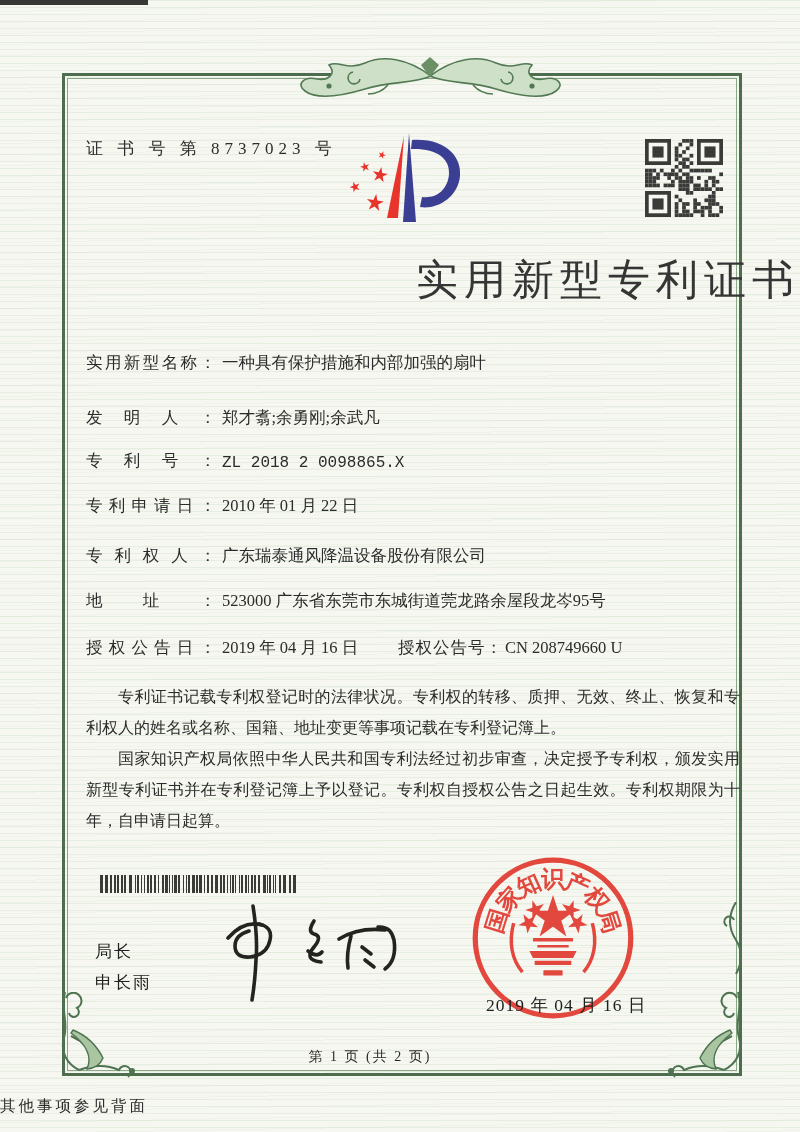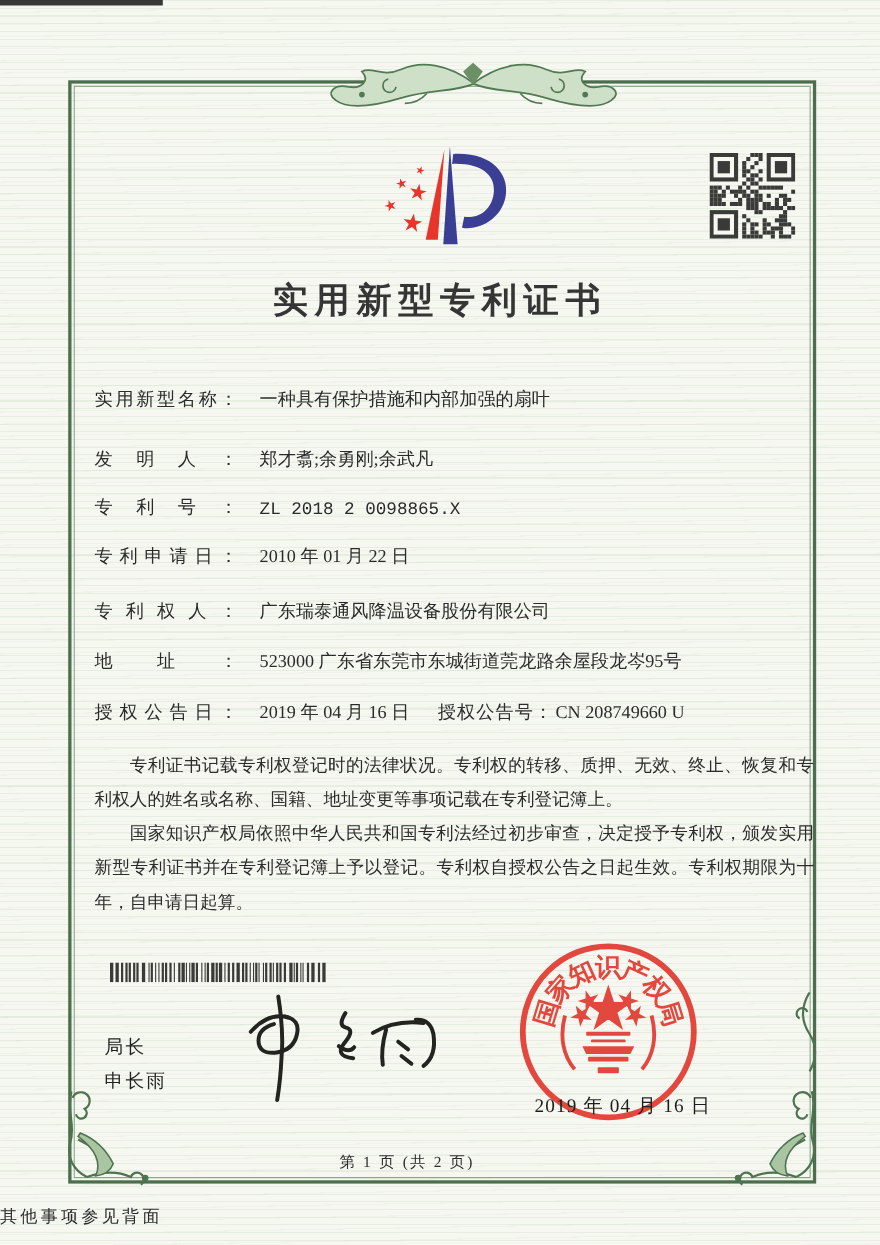--- a/index.html
+++ b/index.html
@@ -22,30 +22,30 @@
     position:absolute;left:62px;top:73px;width:680px;height:1003px;
     border:3px solid #4c6e4e;box-sizing:border-box;
   }
   .frame::after{
     content:"";position:absolute;inset:2px;border:1px solid #8aa887;pointer-events:none;
   }
   .ornament{position:absolute;}
   
   .cert-no{position:absolute;left:86px;top:137px;font-size:17px;letter-spacing:5px;color:#2d2d2d;}
   .title{
-    position:absolute;left:0;right:0;top:252px;text-align:center;
-    font-size:32px;letter-spacing:6px;color:#353535;font-weight:700;
+    position:absolute;left:0;right:0;top:252px;text-align:right;
+    font-size:42px;letter-spacing:6px;color:#353535;font-weight:400;
   }
   .field{position:absolute;left:86px;font-size:16.5px;color:#2b2b2b;white-space:nowrap;}
   .field .lbl{
     display:inline-block;width:130px;
     text-align:justify;text-align-last:justify;
     vertical-align:bottom;
   }
-  .field .val{margin-left:20px;}
+  .field .val{margin-left:6px;}
   .field .pair2{position:absolute;left:312px;top:0;white-space:nowrap;}
   .pair2 .lbl2{letter-spacing:1px;}
   .pair2 .val2{margin-left:2px;}
   .body-text{
     position:absolute;left:86px;top:681px;width:654px;
     font-size:16px;line-height:31px;color:#2b2b2b;text-align:justify;
   }
   .body-text p{margin:0;text-indent:2em;}
   .barcode{position:absolute;left:100px;top:875px;width:200px;height:18px;}
   .signer{position:absolute;left:95px;top:936px;font-family:"Liberation Sans","DejaVu Sans",sans-serif;
@@ -98,20 +98,21 @@
       <path d="M86,18 a5,5 0 1,0 -7,6"></path>
       <path d="M90,90 C95,108 86,120 91,136 C95,150 88,162 76,168"></path>
       <path d="M89,96 a8,8 0 1,0 -11,10 a5,5 0 1,0 8,5"></path>
       <path d="M76,168 q-22,-8 -40,0 a6,6 0 1,0 -9,7"></path>
       <path d="M84,134 q-18,8 -28,26"></path>
     </g>
     <path d="M82,128 q-20,8 -30,28 q4,10 16,11 q-8,-18 16,-36 z" fill="#a9c5a1" stroke="#4e7350" stroke-width="1.4"></path>
     <circle cx="23" cy="169" r="3" fill="#4e7350"></circle>
   </svg>
 
+  <div class="cert-no">证 书 号 第 8737023 号</div>
 
   <svg class="logo" width="140" height="110" viewBox="0 0 140 110">
     <defs>
       <path id="star5" d="M0,-1 L0.2245,-0.309 0.951,-0.309 0.363,0.118 0.588,0.809 0,0.382 -0.588,0.809 -0.363,0.118 -0.951,-0.309 -0.2245,-0.309 Z"></path>
     </defs>
     <path d="M80,14 C115,12 130,32 128,50 C126,72 104,84 88,81 L90,71 C106,73 116,62 117,48 C118,32 104,22 79,23 Z" fill="#3b3f94"></path>
     <path d="M77,7 L84,96 L71,96 Z" fill="#3b3f94"></path>
     <path d="M72,10 L66,92 L55,92 Z" fill="#e8352c"></path>
     <g fill="#e8352c">
       <use href="#star5" transform="translate(50,29) scale(4) rotate(20)"></use>

